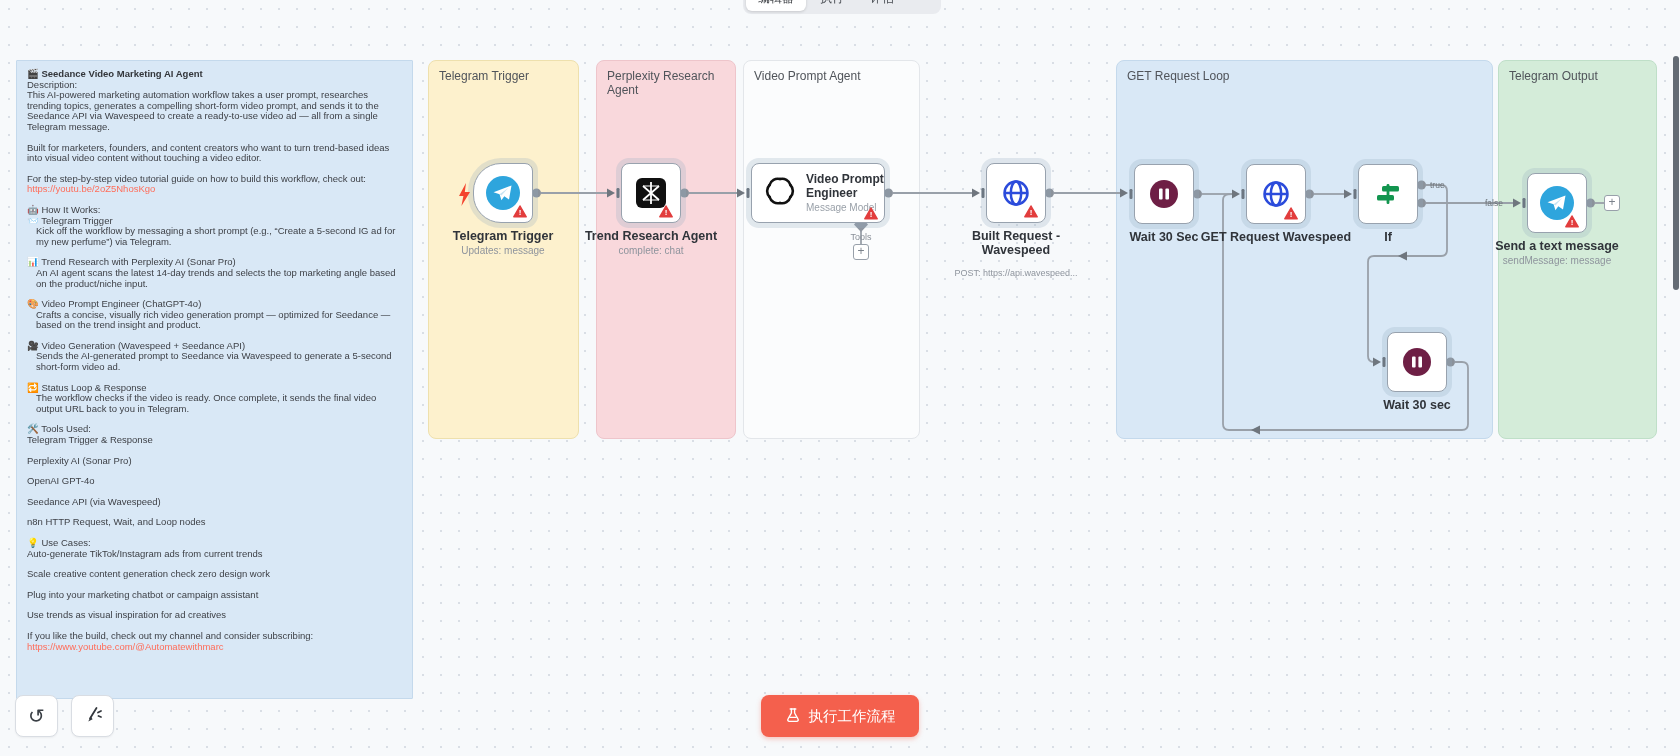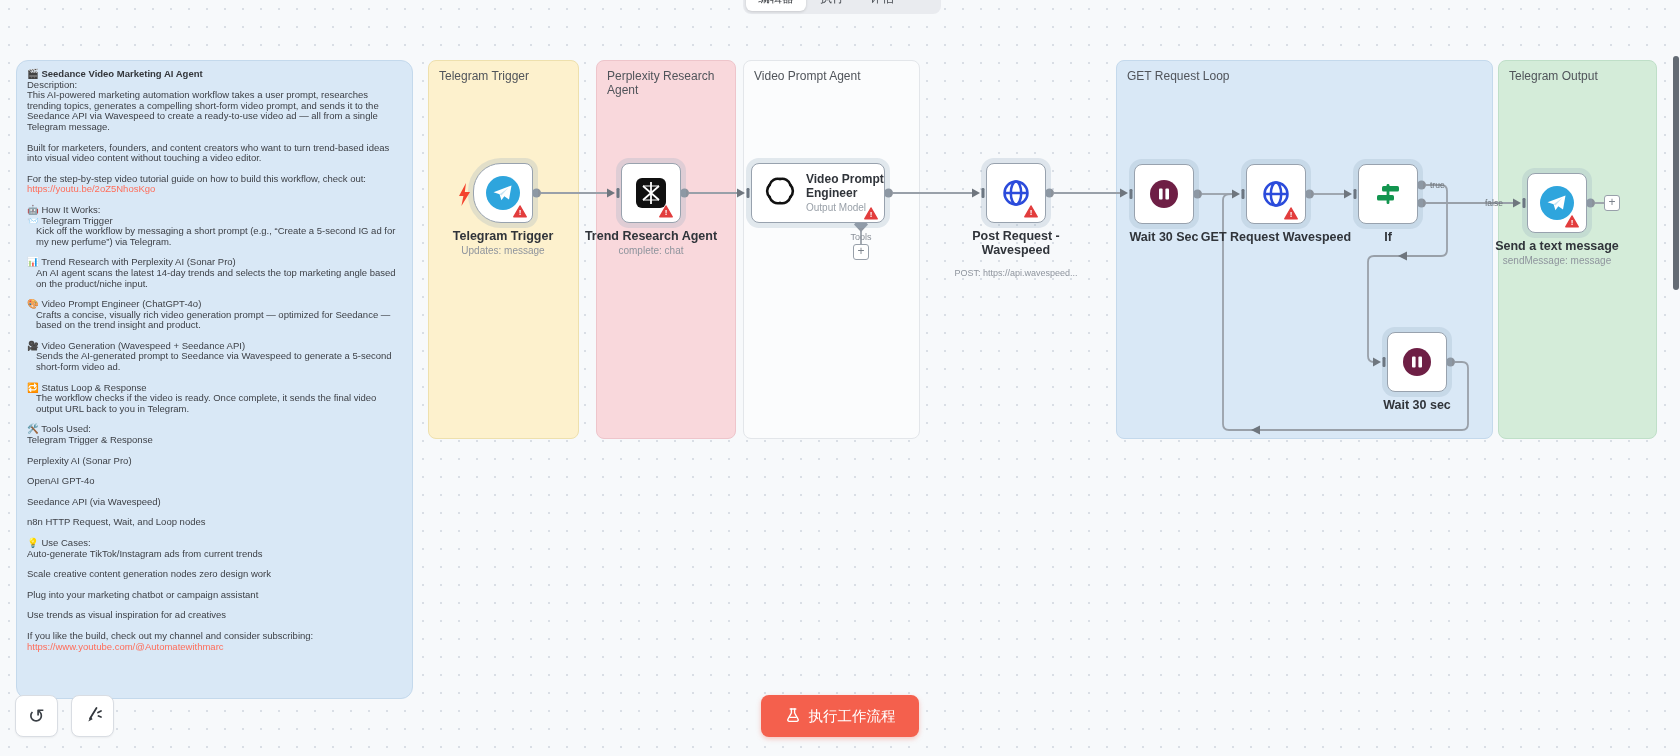--- a/index.html
+++ b/index.html
@@ -29,21 +29,21 @@
     border:1px solid rgba(0,0,0,.07); padding:8px 10px; z-index:1; }
   .sticky h4 { font-size:12px; font-weight:400; color:#50545a; }
   .st-yellow { background:#fdf1cd; border-color:#eee0ad; }
   .st-pink   { background:#f9d8dc; border-color:#eec5cb; }
   .st-white  { background:#fbfcfd; border-color:#e3e6ea; }
   .st-orange { background:#f6ddb4; border-color:#e9cd9a; }
   .st-blue   { background:#d9e8f6; border-color:#c4d9ec; }
   .st-green  { background:#d4ecd9; border-color:#bfdfc8; }
   
   #note-main { position:absolute; left:16px; top:60px; width:397px; height:639px;
-    background:#d9e8f6; border:1px solid #c4d9ec; border-radius:12px;
+    background:#d9e8f6; border:1px solid #c4d9ec; border-radius:1px;
     padding:8px 10px; z-index:1; }
   #note-main p { font-size:9.5px; line-height:10.6px; color:#3e4147; }
   #note-main p.b { font-weight:700; color:#33363b; }
   #note-main p.gap { margin-top:10px; }
   #note-main p.ind { padding-left:9px; }
   #note-main p.link, #note-main a { color:#ff6d5a; text-decoration:none; }
   
   .node { position:absolute; width:60px; height:60px; background:#fff;
     border:1.8px solid #98a2ae; border-radius:8px; z-index:10;
     box-shadow:0 0 0 5px rgba(148,170,192,.25); }
@@ -108,21 +108,21 @@
     <p class="gap">🔁 Status Loop &amp; Response</p>
     <p class="ind">The workflow checks if the video is ready. Once complete, it sends the final video output URL back to you in Telegram.</p>
     <p class="gap">🛠️ Tools Used:</p>
     <p>Telegram Trigger &amp; Response</p>
     <p class="gap">Perplexity AI (Sonar Pro)</p>
     <p class="gap">OpenAI GPT-4o</p>
     <p class="gap">Seedance API (via Wavespeed)</p>
     <p class="gap">n8n HTTP Request, Wait, and Loop nodes</p>
     <p class="gap">💡 Use Cases:</p>
     <p>Auto-generate TikTok/Instagram ads from current trends</p>
-    <p class="gap">Scale creative content generation nodes zero design work</p>
+    <p class="gap">Scale creative content generation check zero design work</p>
     <p class="gap">Plug into your marketing chatbot or campaign assistant</p>
     <p class="gap">Use trends as visual inspiration for ad creatives</p>
     <p class="gap">If you like the build, check out my channel and consider subscribing:</p>
     <p class="link">https://www.youtube.com/@Automatewithmarc</p>
   </div>
 
   <div class="sticky st-yellow" style="left:428px;width:151px;">
     <h4>Telegram Trigger</h4>
     </div>
   <div class="sticky st-white" style="left:743px;width:177px;">
@@ -248,21 +248,21 @@
             <path d="M0,-12 A8.5,8.5 0 0 1 10.4,-6" transform="rotate(120)"></path>
             <path d="M0,-12 A8.5,8.5 0 0 1 10.4,-6" transform="rotate(180)"></path>
             <path d="M0,-12 A8.5,8.5 0 0 1 10.4,-6" transform="rotate(240)"></path>
             <path d="M0,-12 A8.5,8.5 0 0 1 10.4,-6" transform="rotate(300)"></path>
           </g>
         </svg>
       </span>
       <div class="vpe-text">
         <div class="t">Video Prompt</div>
         <div class="t">Engineer</div>
-        <div class="s">Output Model</div>
+        <div class="s">Message Model</div>
       </div>
     </div>
     <span class="warn" style="left:112px;top:42px;">
       <svg width="14" height="13" viewBox="0 0 14 13">
           <polygon points="7,1 13.2,11.8 0.8,11.8" fill="#e23d3d" stroke="#e23d3d" stroke-width="1.5" stroke-linejoin="round"></polygon>
           <text x="7" y="10" font-size="8" font-weight="bold" fill="#fff" text-anchor="middle" font-family="Liberation Sans, sans-serif">!</text>
         </svg>
     </span>
   </div>
   <div class="tools-label" style="left:838px;top:232px;width:46px;text-align:center;">Tools</div>
@@ -279,21 +279,21 @@
       </svg>
     </span>
     <span class="warn" style="left:37px;top:40px;">
       <svg width="14" height="13" viewBox="0 0 14 13">
           <polygon points="7,1 13.2,11.8 0.8,11.8" fill="#e23d3d" stroke="#e23d3d" stroke-width="1.5" stroke-linejoin="round"></polygon>
           <text x="7" y="10" font-size="8" font-weight="bold" fill="#fff" text-anchor="middle" font-family="Liberation Sans, sans-serif">!</text>
         </svg>
     </span>
   </div>
   <div class="ncap" style="left:946px;top:229px;width:140px;">
-    <div class="t">Post Request -</div>
+    <div class="t">Built Request -</div>
     <div class="t">Wavespeed</div>
     <div class="s tiny">POST: https://api.wavespeed...</div>
   </div>
 
   <div class="node" style="left:1134px;top:164px;">
     <span class="nicon">
       <svg width="30" height="30" viewBox="0 0 30 30">
         <circle cx="15" cy="15" r="14" fill="#6e1f45"></circle>
         <rect x="10" y="9.5" width="3.6" height="11" rx="1" fill="#fff"></rect>
         <rect x="16.4" y="9.5" width="3.6" height="11" rx="1" fill="#fff"></rect>

